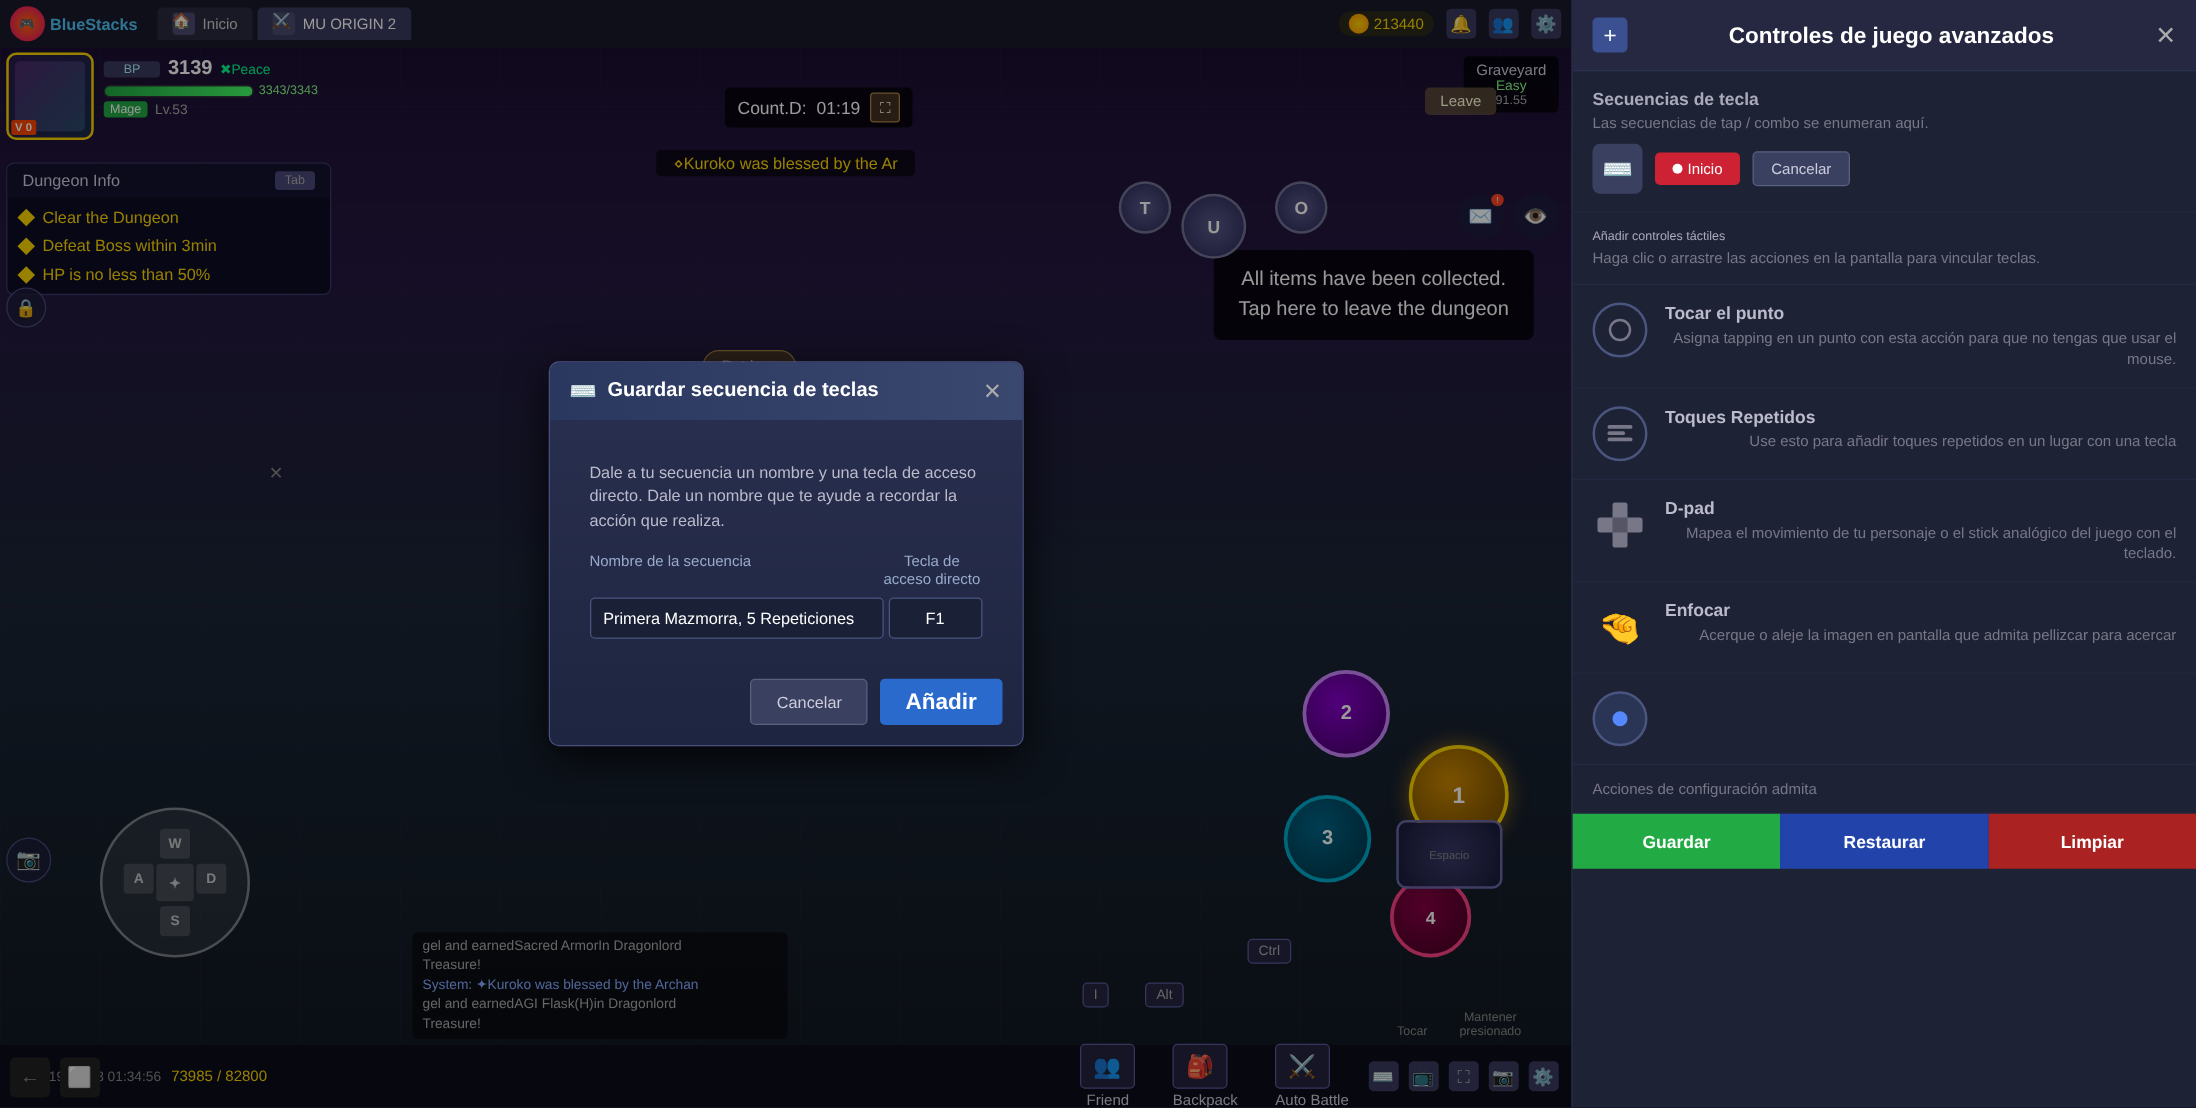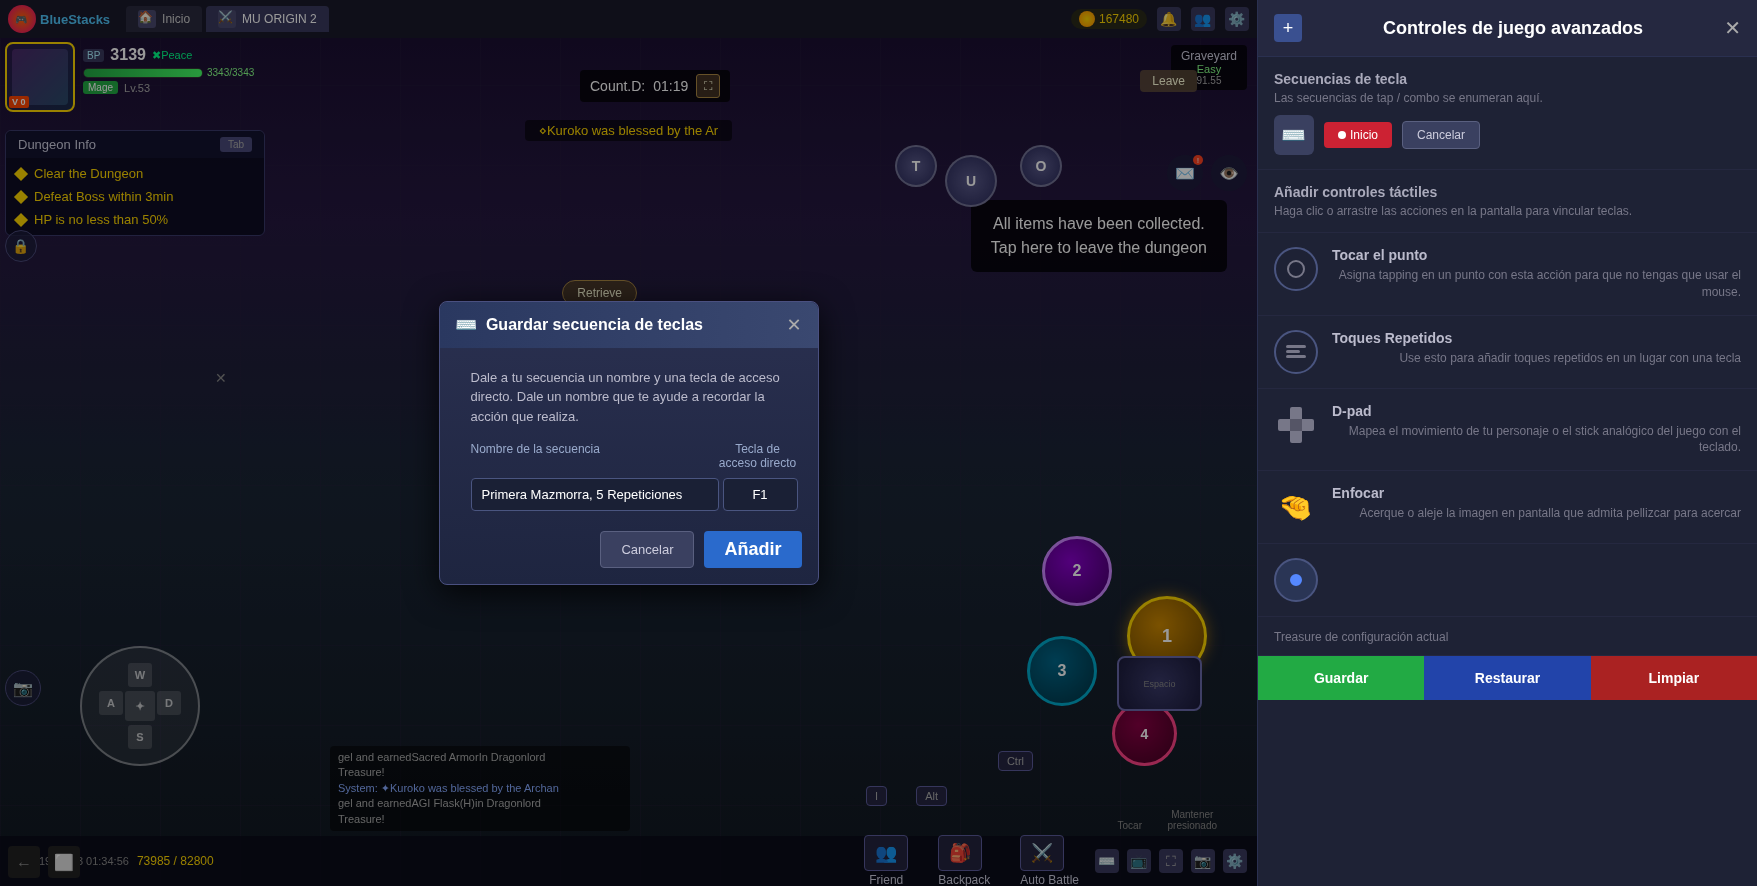--- a/index.html
+++ b/index.html
@@ -145,21 +145,21 @@
     }
 
     .bp-row {
       display: flex; align-items: center; gap: 6px;
     }
 
     .bp-label {
       background: #3a3a5e;
       color: #aaeeff;
       font-size: 10px;
-      padding: 1px 4px;
+      padding: 1px 16px;
       border-radius: 3px;
     }
 
     .bp-value {
       color: white;
       font-size: 16px;
       font-weight: bold;
     }
 
     .peace-badge {
@@ -506,22 +506,21 @@
     .modal-close-btn {
       background: none;
       border: none;
       color: #aaa;
       font-size: 18px;
       cursor: pointer;
       line-height: 1;
     }
 
     .modal-body {
-      padding: 20px;
-      margin-left: 11px;
+      padding: 32px;
     }
 
     .modal-desc {
       color: #bbc;
       font-size: 13px;
       line-height: 1.5;
       margin-bottom: 16px;
     }
 
     .modal-form {
@@ -720,22 +719,22 @@
     }
 
     
     .rp-tactile {
       padding: 14px 16px;
       border-bottom: 1px solid #252840;
     }
 
     .rp-tactile-title {
       color: #aab;
-      font-size: 14px;
-      font-weight: bold;
+      font-size: 10px;
+      font-weight: normal;
       margin-bottom: 4px;
     }
 
     .rp-tactile-desc {
       color: #778;
       font-size: 12px;
     }
 
     
     .control-item {
@@ -956,21 +955,21 @@
       <div class="tab-icon">🏠</div>
       <span>Inicio</span>
     </div>
     <div class="tab-item active">
       <div class="tab-icon">⚔️</div>
       <span>MU ORIGIN 2</span>
     </div>
     <div class="top-right-icons">
       <div class="coin-display">
         <div class="coin-icon"></div>
-        <span>167480</span>
+        <span>213440</span>
       </div>
       <div class="top-icon-btn">🔔</div>
       <div class="top-icon-btn">👥</div>
       <div class="top-icon-btn">⚙️</div>
     </div>
   </div>
 
   <div class="dungeon-info" style="top:130px; left:5px;">
     <div class="dungeon-info-header">
       <span class="dungeon-info-title">Dungeon Info</span>
@@ -1253,21 +1252,21 @@
     </div>
   </div>
 
   <div class="control-item">
     <div class="mirada-icon">
       <div class="radio-inner"></div>
     </div>
   </div>
 
   <div style="padding:10px 16px;border-bottom:1px solid #252840;">
-    <span style="color:#778;font-size:12px;">Treasure de configuración actual</span>
+    <span style="color:#778;font-size:12px;">Acciones de configuración admita</span>
   </div>
 
   <div class="rp-actions" style="margin-top:0;">
     <button class="rp-action-btn btn-guardar">Guardar</button>
     <button class="rp-action-btn btn-restaurar">Restaurar</button>
     <button class="rp-action-btn btn-limpiar">Limpiar</button>
   </div>
 </div>
 
 </body></html>

